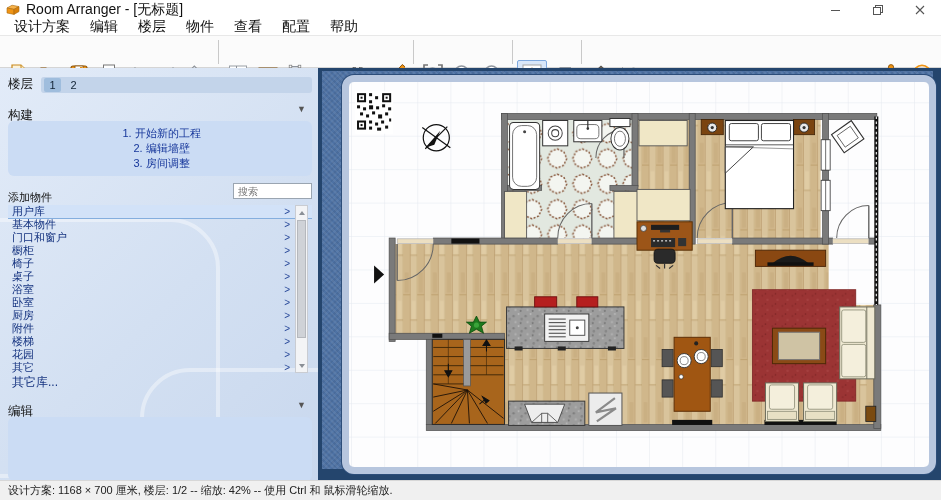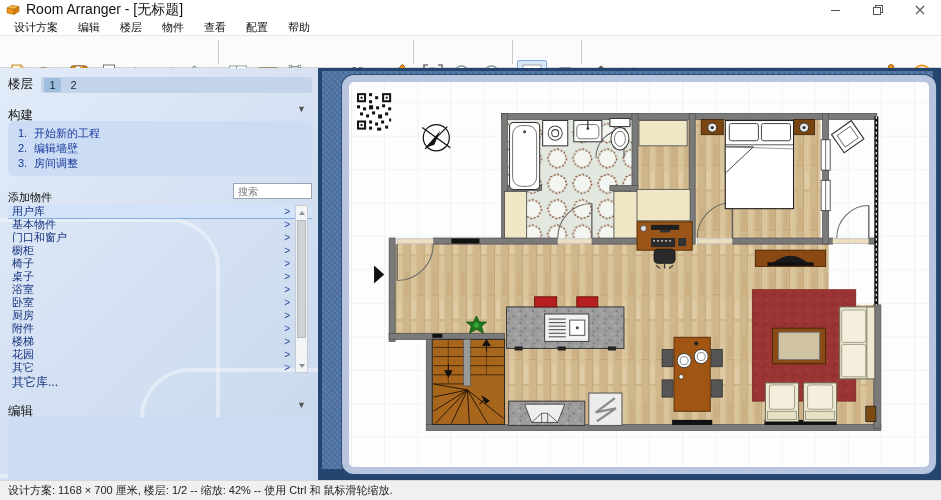--- a/index.html
+++ b/index.html
@@ -9,21 +9,21 @@
   
   .titlebar { height:19px; background:#fff; display:flex; align-items:center; padding-left:6px; flex:0 0 auto; }
   .app-logo { width:14px; height:11px; margin-right:6px; flex:0 0 auto; }
   .title-text { font-size:14px; color:#111; flex:1 1 auto; }
   .win-controls { display:flex; height:100%; }
   .win-btn { width:42px; height:100%; display:flex; align-items:center; justify-content:center; color:#444; }
   .win-btn svg { display:block; }
 
   
   .menubar { height:16px; background:#fff; display:flex; align-items:center; padding-left:4px; flex:0 0 auto; }
-  .menu-item { font-size:11px; color:#111; padding:1px 10px; cursor:default; }
+  .menu-item { font-size:14px; color:#111; padding:1px 10px; cursor:default; }
 
   
   .toolbar { height:33px; background:#fbfbfb; border-top:1px solid #e8e8e8; border-bottom:1px solid #d5d5d5; display:flex; align-items:center; padding:0 4px; flex:0 0 auto; }
   .tbtn { width:30px; height:28px; display:flex; align-items:center; justify-content:center; border:1px solid transparent; border-radius:2px;margin-top:44px; }
   .tbtn.wide { width:36px; }
   .tbtn.active { background:#d9e7f9; border:1px solid #7fa9df; }
   .tsep { width:1px; height:24px; background:#c9c9c9; margin:0 4px; flex:0 0 auto; }
   .t-spacer { flex:1 1 auto; }
 
   
@@ -36,21 +36,21 @@
   .wm2 { left:140px; top:300px; width:310px; height:230px; }
   .sb { position:relative; z-index:1; }
   .floors-row { display:flex; align-items:center; height:17px; margin-bottom:8px; }
   .floors-label { font-size:12.5px; color:#111; margin-right:8px; }
   .floors-tabs { flex:1 1 auto; height:16px; background:#c3d4ea; border-radius:3px; display:flex; align-items:center; padding-left:3px; }
   .floor-tab { min-width:17px; height:14px; display:flex; align-items:center; justify-content:center; font-size:11px; color:#123; margin-right:4px; border-radius:2px; }
   .floor-tab.selected { background:#9fbddd; }
   .sec-head { display:flex; align-items:center; height:16px; margin:4px 2px 4px 0; }
   .sec-title { font-size:12.5px; color:#111; flex:1 1 auto;margin-top:12px; }
   .collapse { font-size:9px; color:#555; padding-right:4px; }
-  .panelbox { background:#cbdcf4; border-radius:6px; }
+  .panelbox { background:#cbdcf4; border-radius:6px;text-align:center; }
   .buildbox { padding:5px 10px; margin-bottom:6px; }
   .build-step { font-size:11px; color:#17379b; line-height:15px; cursor:pointer; white-space:nowrap; }
   .build-step .num { display:inline-block; width:16px; }
   .addrow { display:flex; align-items:center; height:18px; margin:4px 0 5px 0; }
   .addrow .sec-title { font-size:11px; }
   .search-input { width:79px; height:16px; border:1px solid #9aa5b1; background:#fff; font-size:10px; padding:0 4px; font-family:"Liberation Sans",sans-serif; }
   .catlist { position:relative; height:168px; overflow:hidden; }
   .cat-row { display:flex; align-items:center; height:13px; font-size:11px; color:#14327f; padding:0 30px 0 4px; position:relative; cursor:pointer; }
   .cat-row .lbl { flex:1 1 auto; white-space:nowrap; overflow:hidden;font-family:Liberation Serif, serif; }
   .cat-row .chev { position:absolute; right:22px; font-size:10px; color:#2a4a9a; }

